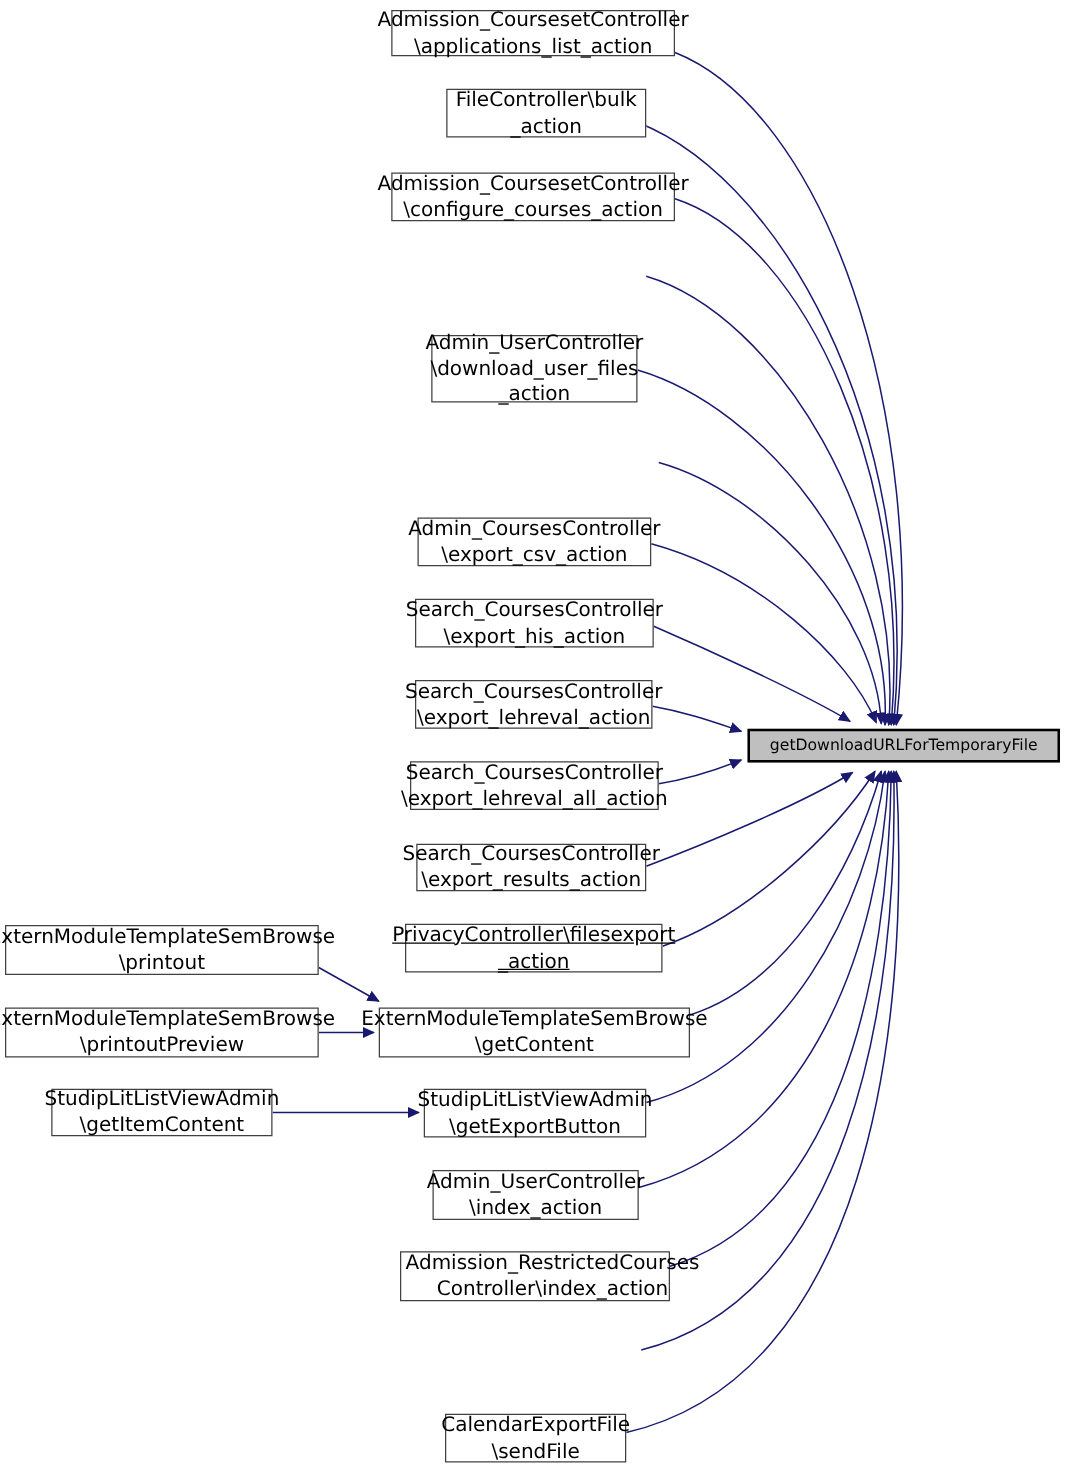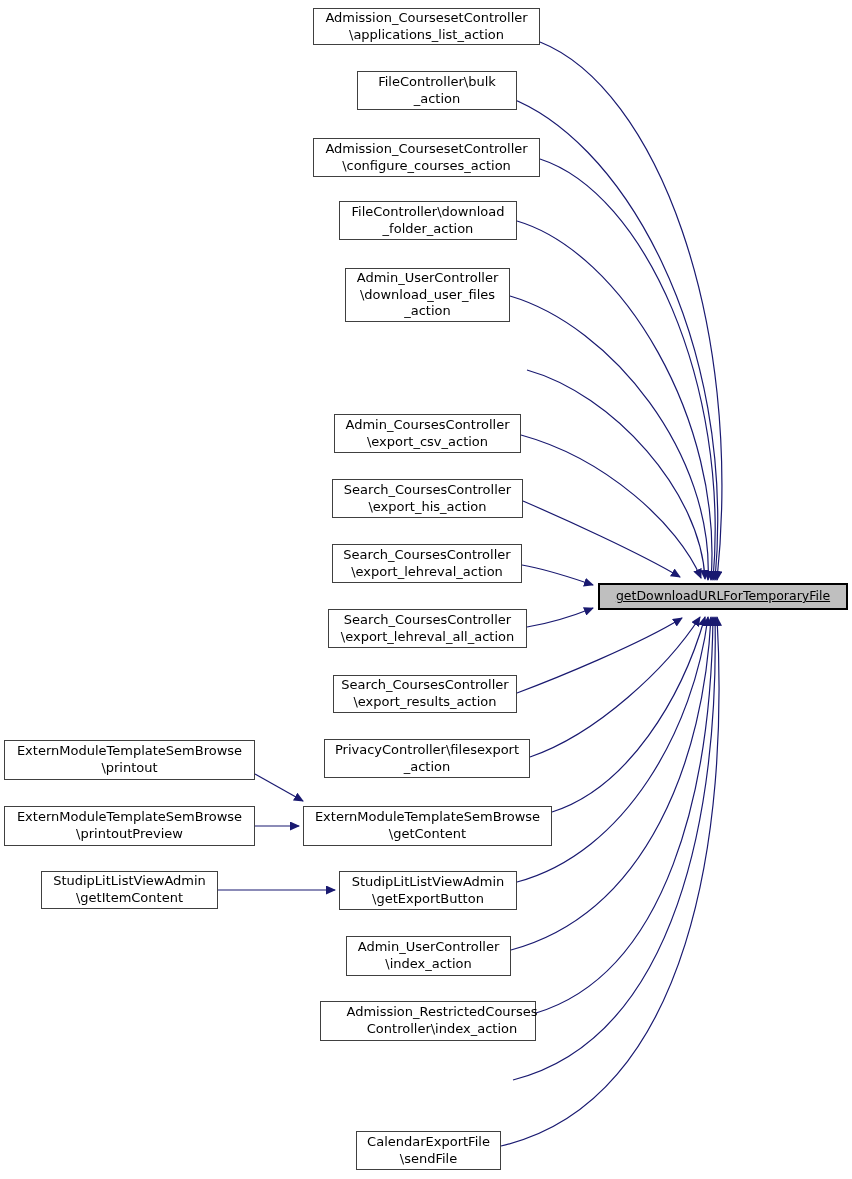--- a/index.html
+++ b/index.html
@@ -33,31 +33,30 @@
   .node {
     position: absolute;
     box-sizing: border-box;
     background: var(--node-fill);
     border: 1.4px solid var(--node-border);
     color: var(--text);
     display: flex;
     align-items: center;
     justify-content: center;
     text-align: center;
-    font-size: 13px;
+    font-size: 16px;
     line-height: 1.3;
     white-space: pre-line;
     cursor: pointer;
   }
   .node.current {
     background: var(--current-fill);
     border: 2px solid var(--current-border);
     cursor: default;
     font-size: 12.5px;
-    text-decoration: underline;
   }
 </style>
 </head>
 <body>
 
 <div id="canvas">
 
   <svg id="edges" viewBox="0 0 852 1179" xmlns="http://www.w3.org/2000/svg">
     <defs>
       <marker id="arrow" markerUnits="userSpaceOnUse" markerWidth="11" markerHeight="9" refX="9" refY="4.5" orient="auto">
@@ -86,36 +85,34 @@
     <path class="edge" marker-end="url(#arrow)" d="M255,826 L299,826"></path>
     <path class="edge" marker-end="url(#arrow)" d="M218,890 L335,890"></path>
   </svg>
 
   <div class="node" style="left:313px; top:8px;    width:227px; height:37px;">Admission_CoursesetController
 \applications_list_action</div>
   <div class="node" style="left:357px; top:71px;   width:160px; height:39px;">FileController\bulk
 _action</div>
   <div class="node" style="left:313px; top:138px;  width:227px; height:39px;">Admission_CoursesetController
 \configure_courses_action</div>
-  <div class="node" style="left:339px; top:201px;  width:178px; height:39px;">FileController\download
-_folder_action</div>
   <div class="node" style="left:345px; top:268px;  width:165px; height:54px;">Admin_UserController
 \download_user_files
 _action</div>
   <div class="node" style="left:334px; top:414px;  width:187px; height:39px;">Admin_CoursesController
 \export_csv_action</div>
   <div class="node" style="left:332px; top:479px;  width:191px; height:39px;">Search_CoursesController
 \export_his_action</div>
   <div class="node" style="left:332px; top:544px;  width:190px; height:39px;">Search_CoursesController
 \export_lehreval_action</div>
   <div class="node" style="left:328px; top:609px;  width:199px; height:39px;">Search_CoursesController
 \export_lehreval_all_action</div>
   <div class="node" style="left:333px; top:675px;  width:184px; height:38px;">Search_CoursesController
 \export_results_action</div>
-  <div class="node" style="left:324px; top:739px;  width:206px; height:39px;">PrivacyController\filesexport
+  <div class="node" style="left:324px; top:739px;  width:206px; height:39px;text-decoration:underline;">PrivacyController\filesexport
 _action</div>
   <div class="node" style="left:303px; top:806px;  width:249px; height:40px;">ExternModuleTemplateSemBrowse
 \getContent</div>
   <div class="node" style="left:339px; top:871px;  width:178px; height:39px;">StudipLitListViewAdmin
 \getExportButton</div>
   <div class="node" style="left:346px; top:936px;  width:165px; height:40px;">Admin_UserController
 \index_action</div>
   <div class="node" style="left:320px; top:1001px; width:216px; height:40px;padding-left:28px;">Admission_RestrictedCourses
 Controller\index_action</div>
   <div class="node" style="left:356px; top:1131px; width:145px; height:39px;">CalendarExportFile

